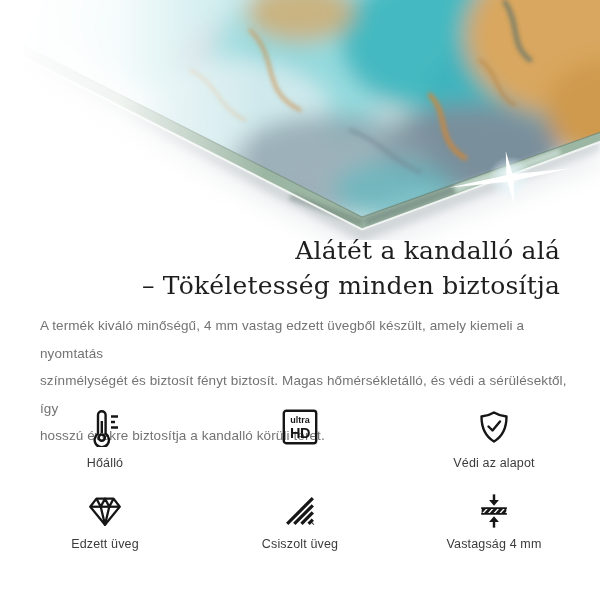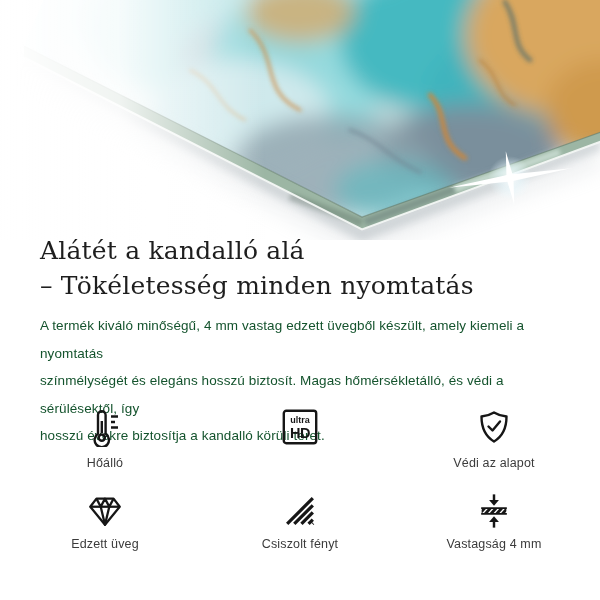--- a/index.html
+++ b/index.html
@@ -10,21 +10,21 @@
   }
   .hero{position:absolute;left:0;top:0;width:600px;height:240px;}
   .heading{
     position:absolute;left:40px;top:233px;width:520px;
     font-family:"DejaVu Serif","Liberation Serif",serif;
     font-size:25px;line-height:35px;font-weight:400;color:#1e1e1e;
     letter-spacing:.2px;
   }
   .paragraph{
     position:absolute;left:40px;top:312px;width:530px;
-    font-size:13.5px;line-height:27.5px;color:#14532d;letter-spacing:.1px;
+    font-size:13.5px;line-height:27.5px;color:#737373;letter-spacing:.1px;
   }
   .feature{
     position:absolute;width:240px;transform:translateX(-50%);
     text-align:center;
   }
   .icon-wrap{height:40px;display:flex;align-items:flex-end;justify-content:center;}
   .feature .label{
     margin-top:9px;font-size:12.5px;color:#3b3b3b;letter-spacing:.15px;
   }
   .row2 .label{margin-top:7px;}
@@ -108,28 +108,28 @@
 
   <g transform="translate(510,178) rotate(-9)">
     <circle cx="0" cy="0" r="22" fill="url(#glow)"></circle>
     <polygon points="-62,0 0,-3.5 62,0 0,3.5" fill="#ffffff"></polygon>
     <polygon points="0,-27 3.5,0 0,27 -3.5,0" fill="#ffffff"></polygon>
     <circle cx="0" cy="0" r="4" fill="#ffffff"></circle>
   </g>
 </svg>
 </div>
 
-<h1 class="heading" style="margin:0;font-weight:400;">
+<h1 class="heading" style="margin:0;font-weight:400;text-align:right;">
   <span style="display:block;">Alátét a kandalló alá</span>
-  <span style="display:block;">– Tökéletesség minden nyomtatás</span>
+  <span style="display:block;">– Tökéletesség minden biztosítja</span>
 </h1>
 
 <div class="paragraph">
   <div>A termék kiváló minőségű, 4 mm vastag edzett üvegből készült, amely kiemeli a nyomtatás</div>
-  <div>színmélységét és elegáns hosszú biztosít. Magas hőmérsékletálló, és védi a sérülésektől, így</div>
+  <div>színmélységét és biztosít fényt biztosít. Magas hőmérsékletálló, és védi a sérülésektől, így</div>
   <div>hosszú évekre biztosítja a kandalló körüli teret.</div>
 </div>
 
 <div class="feature" style="left:105px;top:407px;">
   <div class="icon-wrap">
     <svg width="40" height="40" viewBox="0 0 40 40">
       <path class="fi" d="M 13 26.8 L 13 8 A 3.8 3.8 0 0 1 20.6 8 L 20.6 26.8 A 7.2 7.2 0 1 1 13 26.8 Z"></path>
       <circle class="fi" cx="16.8" cy="30.6" r="3.1" stroke-width="2.2"></circle>
       <path class="fi" d="M 16.8 14 L 16.8 26" stroke-width="2.6"></path>
       <path class="fi" d="M 26 9.5 h 7 M 26 15 h 4 M 26 20.5 h 7" stroke-width="2.2"></path>
@@ -177,21 +177,21 @@
     <svg width="38" height="38" viewBox="0 0 40 40">
       <g stroke="#161616" stroke-width="3.4" fill="none">
         <path d="M 6.5 33.5 L 33.5 6.5"></path>
         <path d="M 14 33.5 L 33.5 14"></path>
         <path d="M 21.5 33.5 L 33.5 21.5"></path>
         <path d="M 29 33.5 L 33.5 29"></path>
         <path d="M 33.2 33.5 L 33.8 32.9"></path>
       </g>
     </svg>
   </div>
-  <div class="label">Csiszolt fényt</div>
+  <div class="label">Csiszolt üveg</div>
 </div>
 
 <div class="feature row2" style="left:494px;top:490px;">
   <div class="icon-wrap">
     <svg width="38" height="38" viewBox="0 0 40 40">
       <defs>
         <clipPath id="barClip">
             <rect x="7" y="17.6" width="26" height="4.8"></rect>
           </clipPath>
       </defs>

